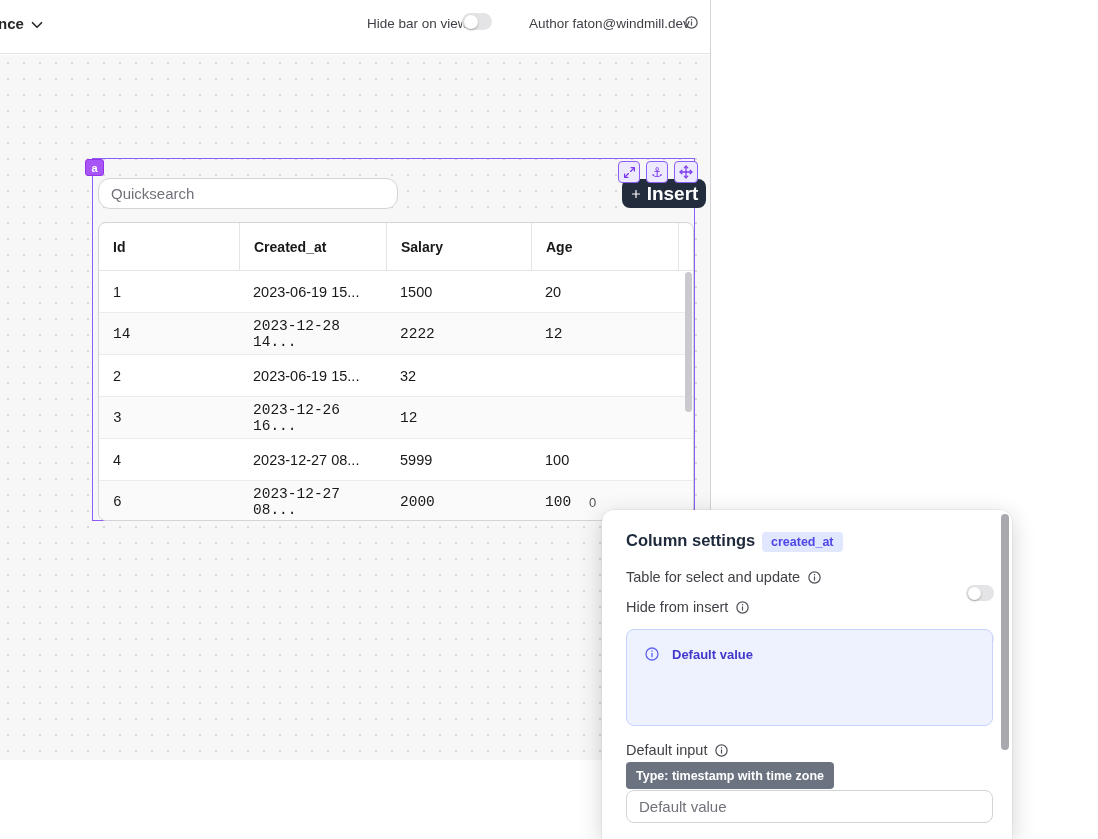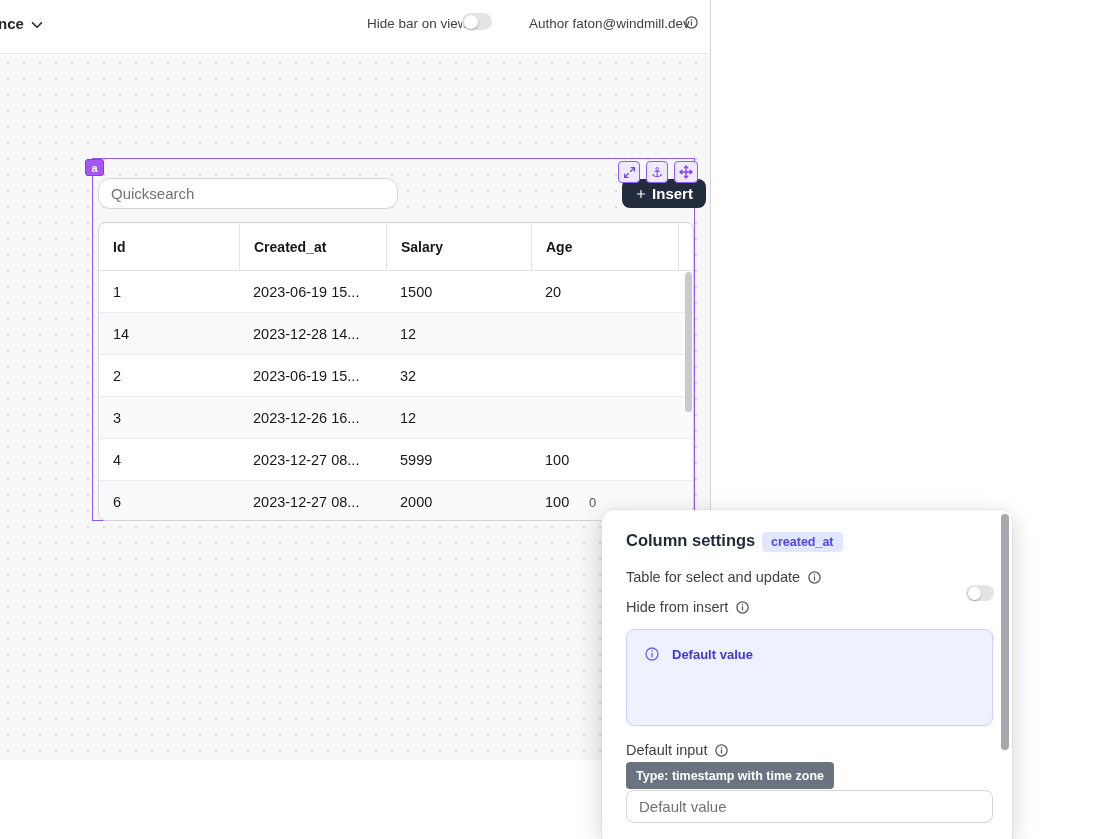--- a/index.html
+++ b/index.html
@@ -31,29 +31,29 @@
   .comp-badge { left:85px; top:159px; width:19px; height:17px; background:#a855f7; border:1px solid #9333ea;
     border-radius:3px; color:#fff; font-size:11px; font-weight:700; display:flex; align-items:center; justify-content:center; z-index:4; }
   .comp-btn { width:22px; height:22px; background:#ede9fe; border:1px solid #8b5cf6; border-radius:4px;
     display:flex; align-items:center; justify-content:center; color:#7c3aed; z-index:4; cursor:pointer; }
   .anchor-glyph { font-family:"DejaVu Sans",sans-serif; font-size:13px; color:#7c3aed; line-height:1; }
 
   .quicksearch { left:98px; top:178px; width:300px; height:31px; background:#fff; border:1px solid #d4d4d8;
     border-radius:12px; padding:0 12px; font-size:15px; color:#18181b; z-index:3; }
   .quicksearch::placeholder { color:#71717a; }
   .insert-btn { left:622px; top:179px; width:84px; height:29px; background:#232c3d; border:none; border-radius:8px;
-    color:#fff; font-size:15px; font-weight:600; display:flex; align-items:center; justify-content:center; gap:5px; z-index:3; cursor:pointer; }
+    color:#fff; font-size:19px; font-weight:600; display:flex; align-items:center; justify-content:center; gap:5px; z-index:3; cursor:pointer; }
 
   .dbtable { left:98px; top:222px; width:596px; height:299px; background:#fff; border:1px solid #d4d4d8;
     border-radius:8px; overflow:hidden; z-index:3; }
   .dbtable-head { display:grid; grid-template-columns:140px 147px 145px 147px 1fr; height:48px; border-bottom:1px solid #e4e4e7; }
   .dbtable-head > div { display:flex; align-items:center; padding-left:14px; font-size:14px; font-weight:700; color:#18181b; }
   .dbtable-head > div + div { border-left:1px solid #e4e4e7; }
   .dbtable-row { display:grid; grid-template-columns:140px 147px 145px 147px 1fr; height:42px; border-bottom:1px solid #ececf0; background:#fff; }
-  .dbtable-row.alt { background:#fafafa; }
+  .dbtable-row.alt { background:#fafafa;font-family:Liberation Mono, monospace; }
   .dbtable-row > div { display:flex; align-items:center; padding-left:14px; font-size:14.5px; color:#18181b; }
   .table-scrollthumb { left:685px; top:272px; width:7px; height:140px; background:#c9c9ce; border-radius:4px; z-index:4; }
   .pagination-0 { left:589px; top:495px; font-size:13px; color:#52525b; z-index:3; }
 
   
   .panel { left:710px; top:0; width:388px; height:839px; background:#fff; border-left:1px solid #d4d4d8; z-index:1; }
   .tabbtn { width:20px; height:20px; color:#1f2937; cursor:pointer; }
   .tab-underline { left:768px; top:37px; width:54px; height:2.5px; background:#3f3f46; border-radius:2px; }
   .panel-header { left:711px; top:42px; width:387px; height:28px; background:#dee1e7; display:flex; align-items:center;
     justify-content:space-between; padding:0 11px; }
@@ -192,20 +192,21 @@
     <div class="dbtable-row">
       <div>1</div>
       <div>2023-06-19 15...</div>
       <div>1500</div>
       <div>20</div>
         <div></div>
     </div>
     <div class="dbtable-row alt">
       <div>14</div>
       <div>2023-12-28 14...</div>
+      <div>2222</div>
       <div>12</div>
         <div></div>
     </div>
     <div class="dbtable-row">
       <div>2</div>
       <div>2023-06-19 15...</div>
       <div>32</div>
         <div></div>
     </div>
     <div class="dbtable-row alt">

